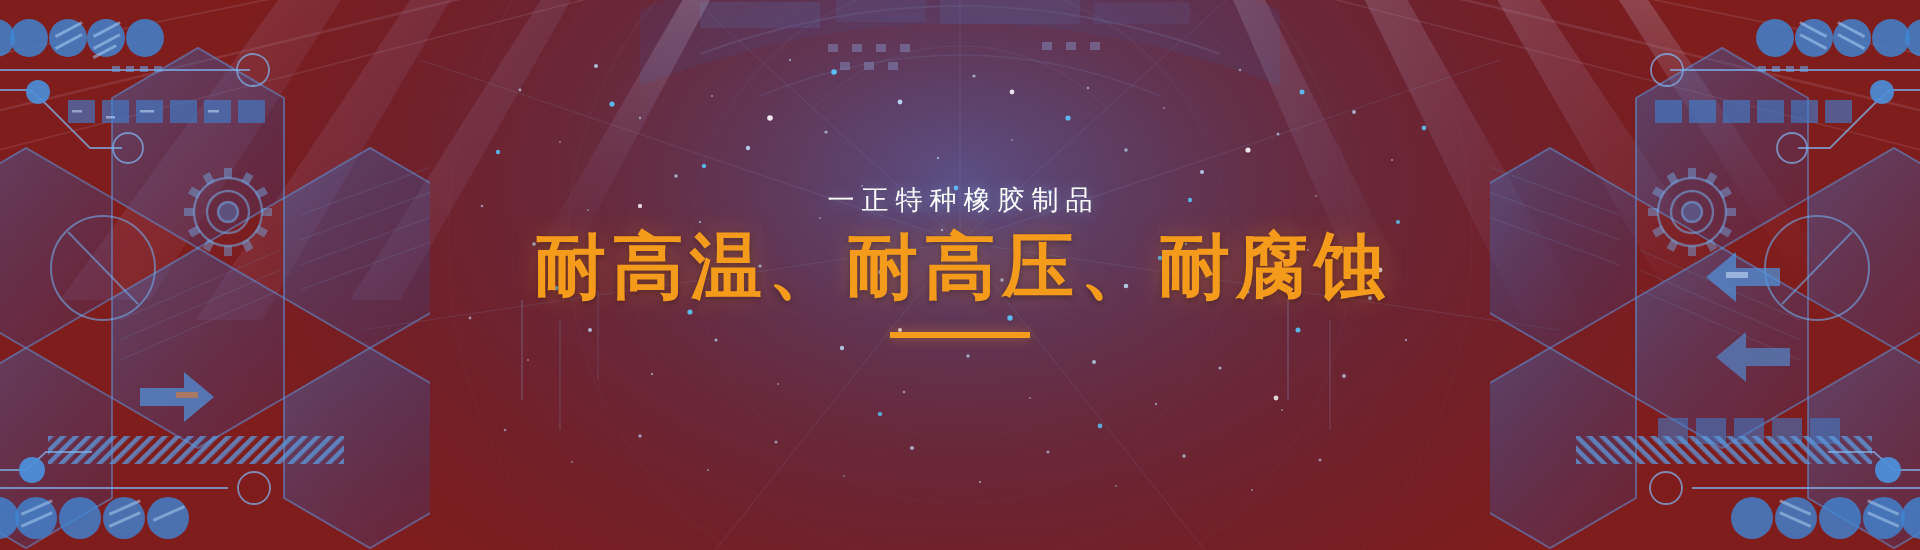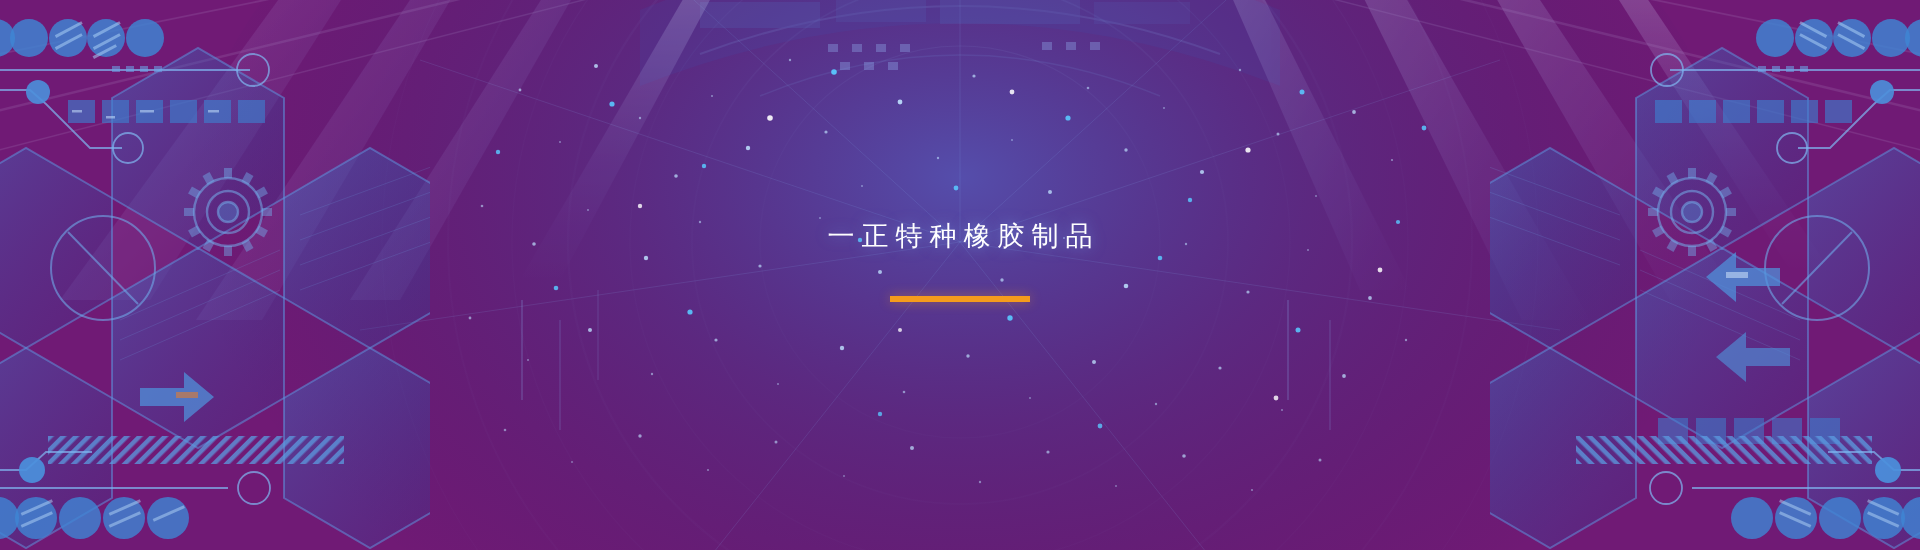--- a/index.html
+++ b/index.html
@@ -5,21 +5,21 @@
 <style>
   html,body{margin:0;padding:0;background:#0a1a52;}
   *{box-sizing:border-box;}
   .banner{
     position:relative;width:1920px;height:550px;overflow:hidden;
     font-family:"Liberation Sans","DejaVu Sans",sans-serif;
     background:
       radial-gradient(ellipse 760px 520px at 50% 42%, rgba(44,86,190,0.55) 0%, rgba(24,52,150,0.30) 45%, rgba(12,28,95,0) 75%),
       radial-gradient(ellipse 1300px 700px at 50% 50%, #16357f 0%, #112a६e 40%, #0b1c58 72%, #091545 100%),
       linear-gradient(180deg,#0c2068 0%,#102a7a 30%,#0e2468 65%,#0a1750 100%);
-    background-color:#701a75;
+    background-color:#7f1d1d;
   }
 
   
   .layer{position:absolute;inset:0;pointer-events:none;}
   .layer svg{display:block;width:100%;height:100%;}
 
   
   .rays{opacity:.55;mix-blend-mode:screen;}
 
   
@@ -528,16 +528,17 @@
         <line x1="560" y1="320" x2="560" y2="430" stroke-width="1.4"></line>
         <line x1="598" y1="290" x2="598" y2="380" stroke-width="1"></line>
         <line x1="1288" y1="300" x2="1288" y2="400" stroke-width="2"></line>
         <line x1="1330" y1="320" x2="1330" y2="430" stroke-width="1.4"></line>
       </g>
     </svg>
   </div>
 
   <div class="content">
     <p class="eyebrow">一正特种橡胶制品</p>
+    <h1 class="headline">耐高温、耐高压、耐腐蚀</h1>
     <div class="divider"></div>
   </div>
 
 </div>
 
 </body></html>

